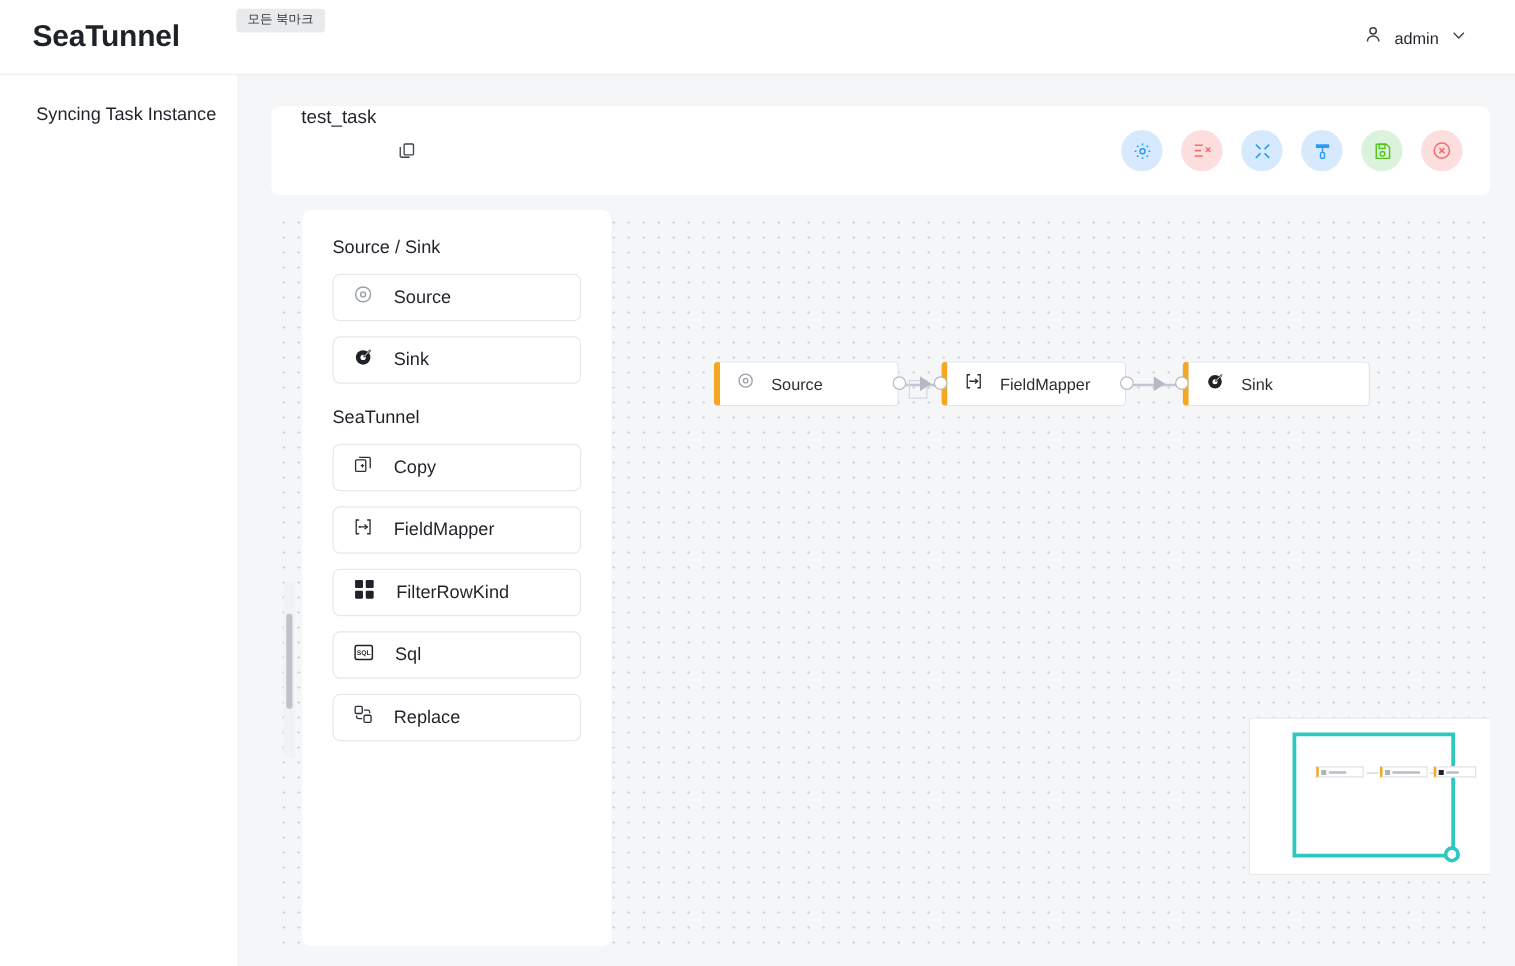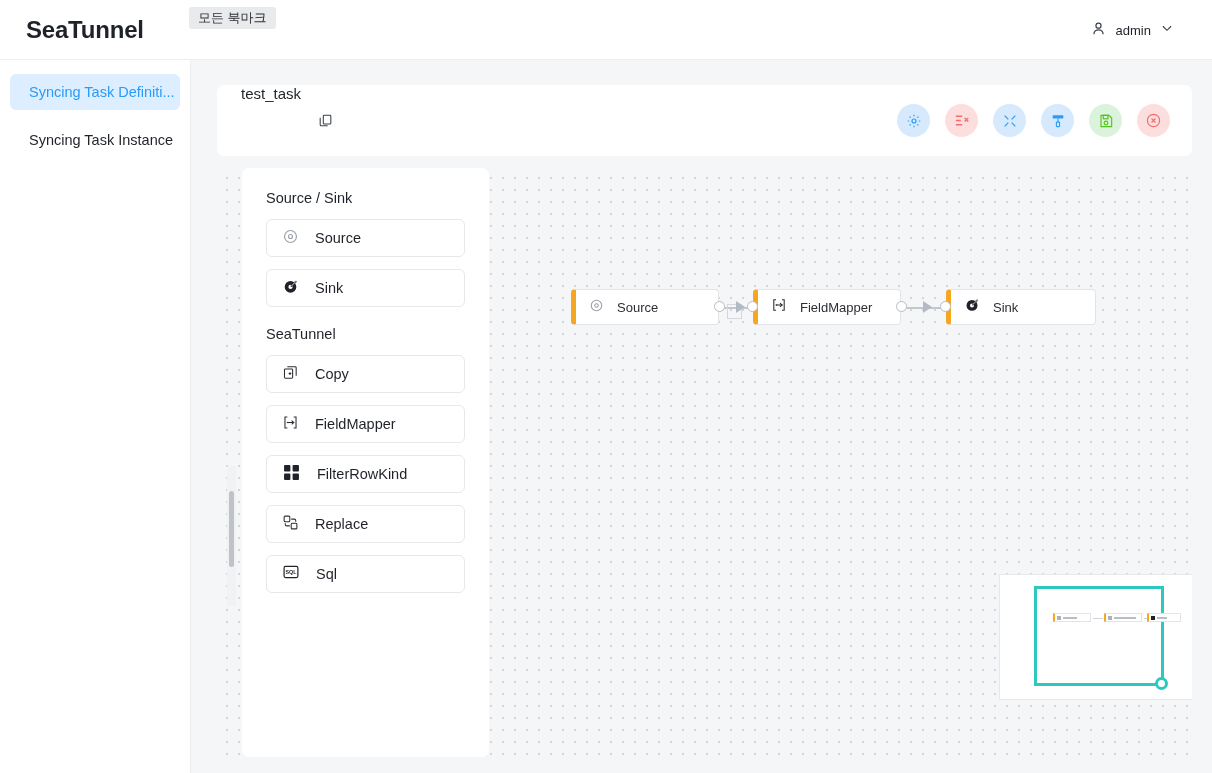--- a/index.html
+++ b/index.html
@@ -20,21 +20,21 @@
   }
   .brand {
     margin-left: 26px;
     font-size: 24px; font-weight: bold; letter-spacing: -0.2px;
     color: #1f2329;
   }
   .bookmark-tip {
     position: absolute; left: 189px; top: 7px;
     background: #e9eaec;
     color: #2b2f35;
-    font-size: 13px;
+    font-size: 10px;
     padding: 4px 9px 5px 9px;
     border-radius: 3px;
     line-height: 1;
     white-space: nowrap;
   }
   .nav { display: flex; align-items: center; margin-left: 76px; gap: 0px; }
   .nav-item {
     font-size: 15px; color: #1f2329;
     padding: 0 26px; cursor: pointer; white-space: nowrap;
   }
@@ -197,21 +197,20 @@
     <span class="user-name">admin</span>
     <span class="chev">
       <svg width="14" height="14" viewBox="0 0 24 24" fill="none" stroke="#3b424b" stroke-width="1.9">
         <path d="M5 9l7 7 7-7"></path>
       </svg>
     </span>
   </div>
 </div>
 
 <div class="left-rail">
-  <div class="rail-item active">Syncing Task Definiti...</div>
   <div class="rail-item">Syncing Task Instance</div>
 </div>
 
 <div class="workspace">
 
   <div class="task-card">
     <div class="task-name">test_task</div>
     <div class="copy-btn">
       <svg width="15" height="15" viewBox="0 0 24 24" fill="none" stroke="#3b424b" stroke-width="1.7">
         <rect x="8.5" y="3.5" width="12" height="14" rx="1.3"></rect>
@@ -325,38 +324,38 @@
             <rect x="13.4" y="2.6" width="8" height="8" rx="1.1"></rect>
             <rect x="2.6" y="13.4" width="8" height="8" rx="1.1"></rect>
             <rect x="13.4" y="13.4" width="8" height="8" rx="1.1"></rect>
           </svg>
         </span>
         <span class="node-item-label">FilterRowKind</span>
       </div>
 
       <div class="node-item">
         <span>
+          <svg width="18" height="18" viewBox="0 0 24 24">
+            <rect x="2.8" y="4.6" width="18.4" height="14.8" rx="2" fill="none" stroke="#1f2329" stroke-width="1.6"></rect>
+            <text x="12" y="14.8" font-size="7.2" font-family="'Liberation Sans', sans-serif" font-weight="bold" fill="#1f2329" text-anchor="middle">SQL</text>
+          </svg>
+        </span>
+        <span class="node-item-label">Sql</span>
+      </div>
+
+      <div class="node-item">
+        <span>
           <svg width="17" height="17" viewBox="0 0 24 24" fill="none" stroke="#2b2f35" stroke-width="1.5">
             <rect x="3" y="3" width="8" height="8" rx="1.4"></rect>
             <rect x="13" y="13" width="8" height="8" rx="1.4"></rect>
             <path d="M13 7.2h4.4a2 2 0 0 1 2 2v1.6"></path>
             <path d="M11 16.8H6.6a2 2 0 0 1-2-2v-1.6"></path>
           </svg>
         </span>
         <span class="node-item-label">Replace</span>
-      </div>
-
-      <div class="node-item">
-        <span>
-          <svg width="18" height="18" viewBox="0 0 24 24">
-            <rect x="2.8" y="4.6" width="18.4" height="14.8" rx="2" fill="none" stroke="#1f2329" stroke-width="1.6"></rect>
-            <text x="12" y="14.8" font-size="7.2" font-family="'Liberation Sans', sans-serif" font-weight="bold" fill="#1f2329" text-anchor="middle">SQL</text>
-          </svg>
-        </span>
-        <span class="node-item-label">Sql</span>
       </div>
     </div>
 
     <div class="rail-scroll-track"></div>
     <div class="rail-scroll"></div>
 
     <div class="flow-node" style="left:354px; top:121px; width:148px;">
       <span>
         <svg width="15" height="15" viewBox="0 0 24 24" fill="none" stroke="#9aa0a8" stroke-width="1.7">
           <circle cx="12" cy="12" r="8.4"></circle>

